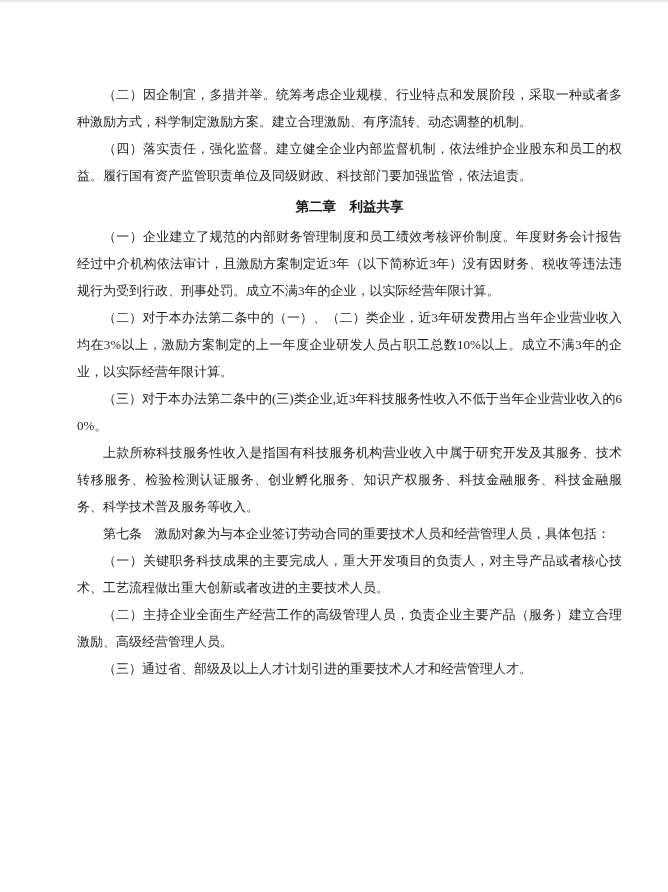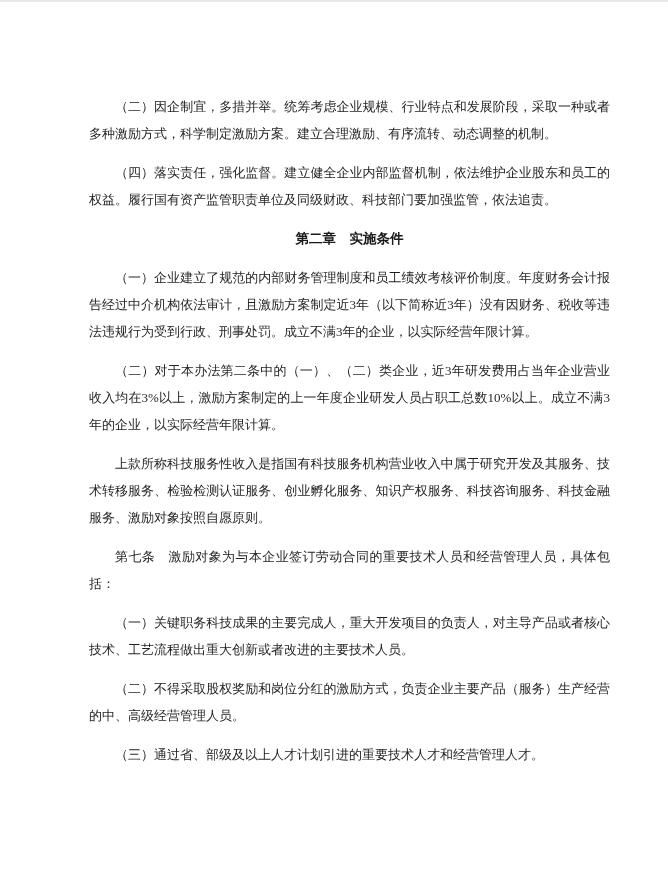--- a/index.html
+++ b/index.html
@@ -23,21 +23,21 @@
     background: #e7e7e7;
   }
   .doc {
     position: absolute;
     left: 77px;
     top: 81px;
     width: 545px;
     color: #1f1f1f;
   }
   .doc p {
-    margin: 12px;
+    margin: 0;
     font-size: 13px;
     line-height: 27px;
     text-align: justify;
     text-indent: 2em;
     word-break: break-all;
   }
   .doc h2 {
     margin: 4px 0 3px 0;
     font-size: 13.5px;
     font-weight: bold;
@@ -49,24 +49,25 @@
 </style>
 </head>
 <body>
 
 <div class="page">
   <div class="top-rule"></div>
   <main class="doc">
     <p>（二）因企制宜，多措并举。统筹考虑企业规模、行业特点和发展阶段，采取一种或者多种激励方式，科学制定激励方案。建立合理激励、有序流转、动态调整的机制。</p>
     <p>（四）落实责任，强化监督。建立健全企业内部监督机制，依法维护企业股东和员工的权益。履行国有资产监管职责单位及同级财政、科技部门要加强监管，依法追责。</p>
 
-    <h2>第二章　实施条件</h2>
+    <h2>第二章　利益共享</h2>
 
     <p>（一）企业建立了规范的内部财务管理制度和员工绩效考核评价制度。年度财务会计报告经过中介机构依法审计，且激励方案制定近3年（以下简称近3年）没有因财务、税收等违法违规行为受到行政、刑事处罚。成立不满3年的企业，以实际经营年限计算。</p>
     <p>（二）对于本办法第二条中的（一）、（二）类企业，近3年研发费用占当年企业营业收入均在3%以上，激励方案制定的上一年度企业研发人员占职工总数10%以上。成立不满3年的企业，以实际经营年限计算。</p>
-    <p>上款所称科技服务性收入是指国有科技服务机构营业收入中属于研究开发及其服务、技术转移服务、检验检测认证服务、创业孵化服务、知识产权服务、科技咨询服务、科技金融服务、激励对象按照自愿原则。</p>
+    <p>（三）对于本办法第二条中的(三)类企业,近3年科技服务性收入不低于当年企业营业收入的60%。</p>
+    <p>上款所称科技服务性收入是指国有科技服务机构营业收入中属于研究开发及其服务、技术转移服务、检验检测认证服务、创业孵化服务、知识产权服务、科技金融服务、科技金融服务、科学技术普及服务等收入。</p>
     <p>第七条　激励对象为与本企业签订劳动合同的重要技术人员和经营管理人员，具体包括：</p>
     <p>（一）关键职务科技成果的主要完成人，重大开发项目的负责人，对主导产品或者核心技术、工艺流程做出重大创新或者改进的主要技术人员。</p>
-    <p>（二）不得采取股权奖励和岗位分红的激励方式，负责企业主要产品（服务）生产经营的中、高级经营管理人员。</p>
+    <p>（二）主持企业全面生产经营工作的高级管理人员，负责企业主要产品（服务）建立合理激励、高级经营管理人员。</p>
     <p>（三）通过省、部级及以上人才计划引进的重要技术人才和经营管理人才。</p>
 
   </main>
 </div>
 
 </body></html>

